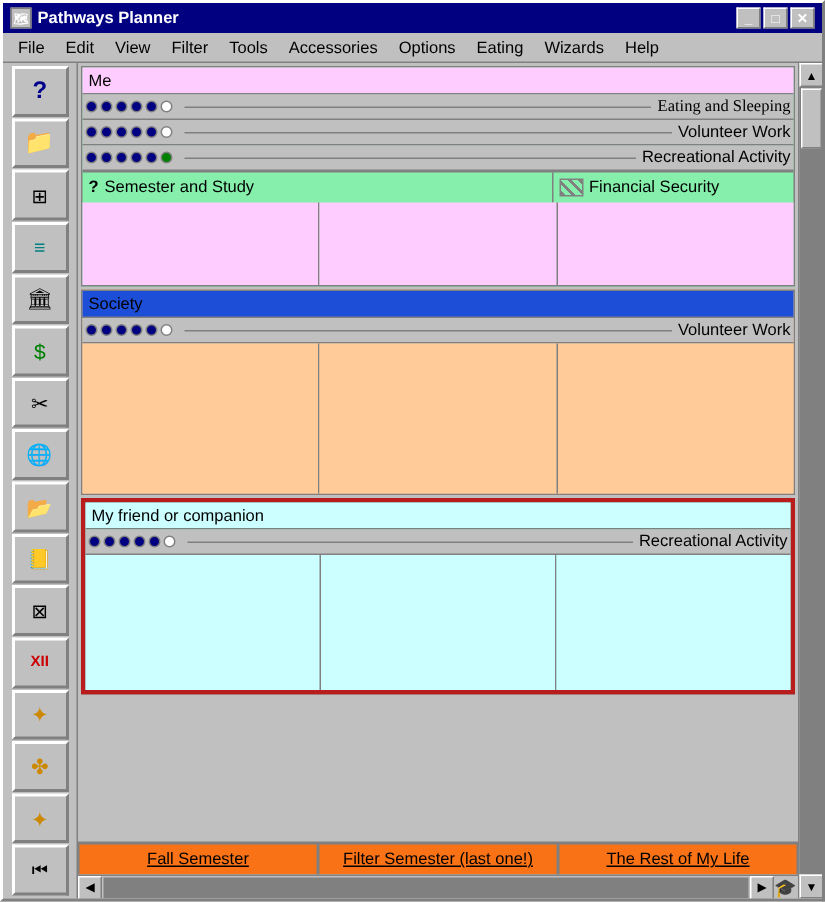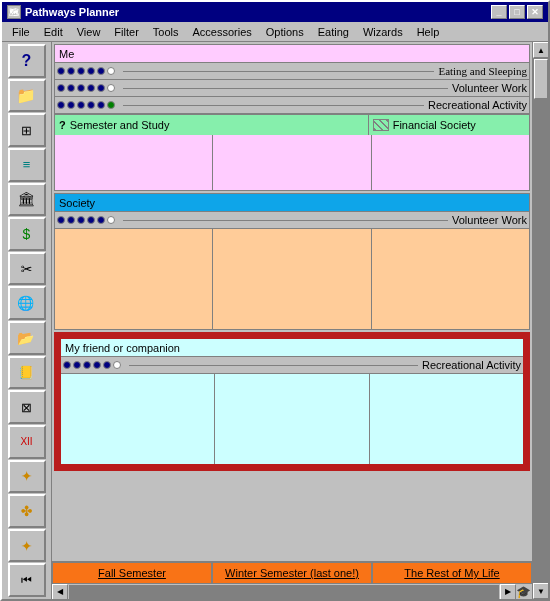--- a/index.html
+++ b/index.html
@@ -29,21 +29,21 @@
     .scroll-thumb { width: 14px; height: 40px; background: #c0c0c0; border: 1px solid; border-top-color: #fff; border-left-color: #fff; border-right-color: #808080; border-bottom-color: #808080; margin: 1px; }
 
     .grid-area { flex: 1; overflow: hidden; background: #c0c0c0; padding: 2px; }
 
     
     .section { margin-bottom: 2px; }
 
     
     .section-pink { background: #86efac; border: 1px solid #808080; }
     .section-peach { background: #ffcc99; border: 1px solid #808080; }
-    .section-blue { background: #5eead4; border: 7px solid #b91c1c; }
+    .section-blue { background: #5eead4; border: 3px solid #b91c1c; }
 
     .bottom-tabs { height: 22px; background: #c0c0c0; border-top: 1px solid #808080; display: flex; flex-shrink: 0; }
     .bottom-tab { flex: 1; border: 1px solid #808080; border-bottom: none; display: flex; align-items: center; justify-content: center; font-size: 11px; background: #f97316; cursor: pointer; text-decoration: underline; }
 
     .scrollbar-bottom { height: 16px; background: #c0c0c0; border-top: 1px solid #808080; display: flex; align-items: center; flex-shrink: 0; }
     .scroll-btn-h { width: 16px; height: 16px; background: #c0c0c0; border: 1px solid; border-top-color: #fff; border-left-color: #fff; border-right-color: #808080; border-bottom-color: #808080; display: flex; align-items: center; justify-content: center; font-size: 8px; cursor: pointer; flex-shrink: 0; }
     .scroll-track-h { flex: 1; background: #808080; height: 14px; margin: 1px; }
 
     .bottom-right-corner { width: 16px; height: 16px; background: #c0c0c0; flex-shrink: 0; }
   </style>
@@ -84,21 +84,21 @@
       <div class="sidebar-btn" style="font-size:16px;">📁</div>
       <div class="sidebar-btn" style="font-size:13px;">⊞</div>
       <div class="sidebar-btn" style="font-size:13px; color:#008080;">≡</div>
       <div class="sidebar-btn" style="font-size:14px;">🏛</div>
       <div class="sidebar-btn" style="font-size:14px; color:green;">$</div>
       <div class="sidebar-btn" style="font-size:14px;">✂</div>
       <div class="sidebar-btn" style="font-size:14px;">🌐</div>
       <div class="sidebar-btn" style="font-size:14px; color:orange;">📂</div>
       <div class="sidebar-btn" style="font-size:13px; color:#cc8800;">📒</div>
       <div class="sidebar-btn" style="font-size:13px;">⊠</div>
-      <div class="sidebar-btn" style="font-size:10px; font-weight:normal; color:#cc0000;">XII</div>
+      <div class="sidebar-btn" style="font-size:10px; font-weight:bold; color:#cc0000;">XII</div>
       <div class="sidebar-btn" style="font-size:14px; color:#cc8800;">✦</div>
       <div class="sidebar-btn" style="font-size:14px; color:#cc8800;">✤</div>
       <div class="sidebar-btn" style="font-size:14px; color:#cc8800;">✦</div>
       <div class="sidebar-btn" style="font-size:12px;">⏮</div>
     </div>
 
     <div class="content-area">
       <div class="grid-area">
 
         <div class="section section-pink">
@@ -146,34 +146,34 @@
             <span style="font-size:11px;">Recreational Activity</span>
           </div>
 
           <div style="display:flex; border-top:1px solid #808080;">
             <div style="flex:2; border-right:1px solid #808080; display:flex; align-items:center; padding:2px 4px; height:20px;">
               <span style="font-weight:bold; margin-right:4px; color:#000;">?</span>
               <span style="font-size:11px;">Semester and Study</span>
             </div>
             <div style="flex:1; display:flex; align-items:center; padding:2px 4px; height:20px;">
               <div style="background:repeating-linear-gradient(45deg,#808080 0px,#808080 2px,transparent 2px,transparent 5px); width:16px; height:12px; margin-right:4px; border:1px solid #808080;"></div>
-              <span style="font-size:11px;">Financial Society</span>
+              <span style="font-size:11px;">Financial Security</span>
             </div>
           </div>
 
           <div style="display:flex; height:55px;">
             <div style="flex:1; border-right:1px solid #808080; background:#ffccff;"></div>
             <div style="flex:1; border-right:1px solid #808080; background:#ffccff;"></div>
             <div style="flex:1; background:#ffccff;"></div>
           </div>
         </div>
 
         <div class="section section-peach">
 
-          <div style="background:#0ea5e9; padding:1px 4px; border-bottom:1px solid #808080; height:18px; display:flex; align-items:center;">
+          <div style="background:#1d4ed8; padding:1px 4px; border-bottom:1px solid #808080; height:18px; display:flex; align-items:center;">
             <span style="font-size:11px;">Society</span>
           </div>
 
           <div style="background:#c0c0c0; border-bottom:1px solid #808080; display:flex; align-items:center; height:17px; padding: 0 2px;">
             <div style="display:flex; gap:2px; margin-right:4px;">
               <div style="width:8px;height:8px;border-radius:50%;background:#000080;border:1px solid #808080;"></div>
               <div style="width:8px;height:8px;border-radius:50%;background:#000080;border:1px solid #808080;"></div>
               <div style="width:8px;height:8px;border-radius:50%;background:#000080;border:1px solid #808080;"></div>
               <div style="width:8px;height:8px;border-radius:50%;background:#000080;border:1px solid #808080;"></div>
               <div style="width:8px;height:8px;border-radius:50%;background:#000080;border:1px solid #808080;"></div>
@@ -213,21 +213,21 @@
             <div style="flex:1; border-right:1px solid #808080; background:#ccffff;"></div>
             <div style="flex:1; border-right:1px solid #808080; background:#ccffff;"></div>
             <div style="flex:1; background:#ccffff;"></div>
           </div>
         </div>
 
       </div>
 
       <div class="bottom-tabs">
         <div class="bottom-tab">Fall Semester</div>
-        <div class="bottom-tab">Winter Semester (last one!)</div>
+        <div class="bottom-tab">Filter Semester (last one!)</div>
         <div class="bottom-tab">The Rest of My Life</div>
       </div>
 
       <div class="scrollbar-bottom">
         <div class="scroll-btn-h">◀</div>
         <div class="scroll-track-h"></div>
         <div class="scroll-btn-h">▶</div>
         <div class="bottom-right-corner">
           <span style="font-size:12px; display:flex; align-items:center; justify-content:center; height:100%;">🎓</span>
         </div>

